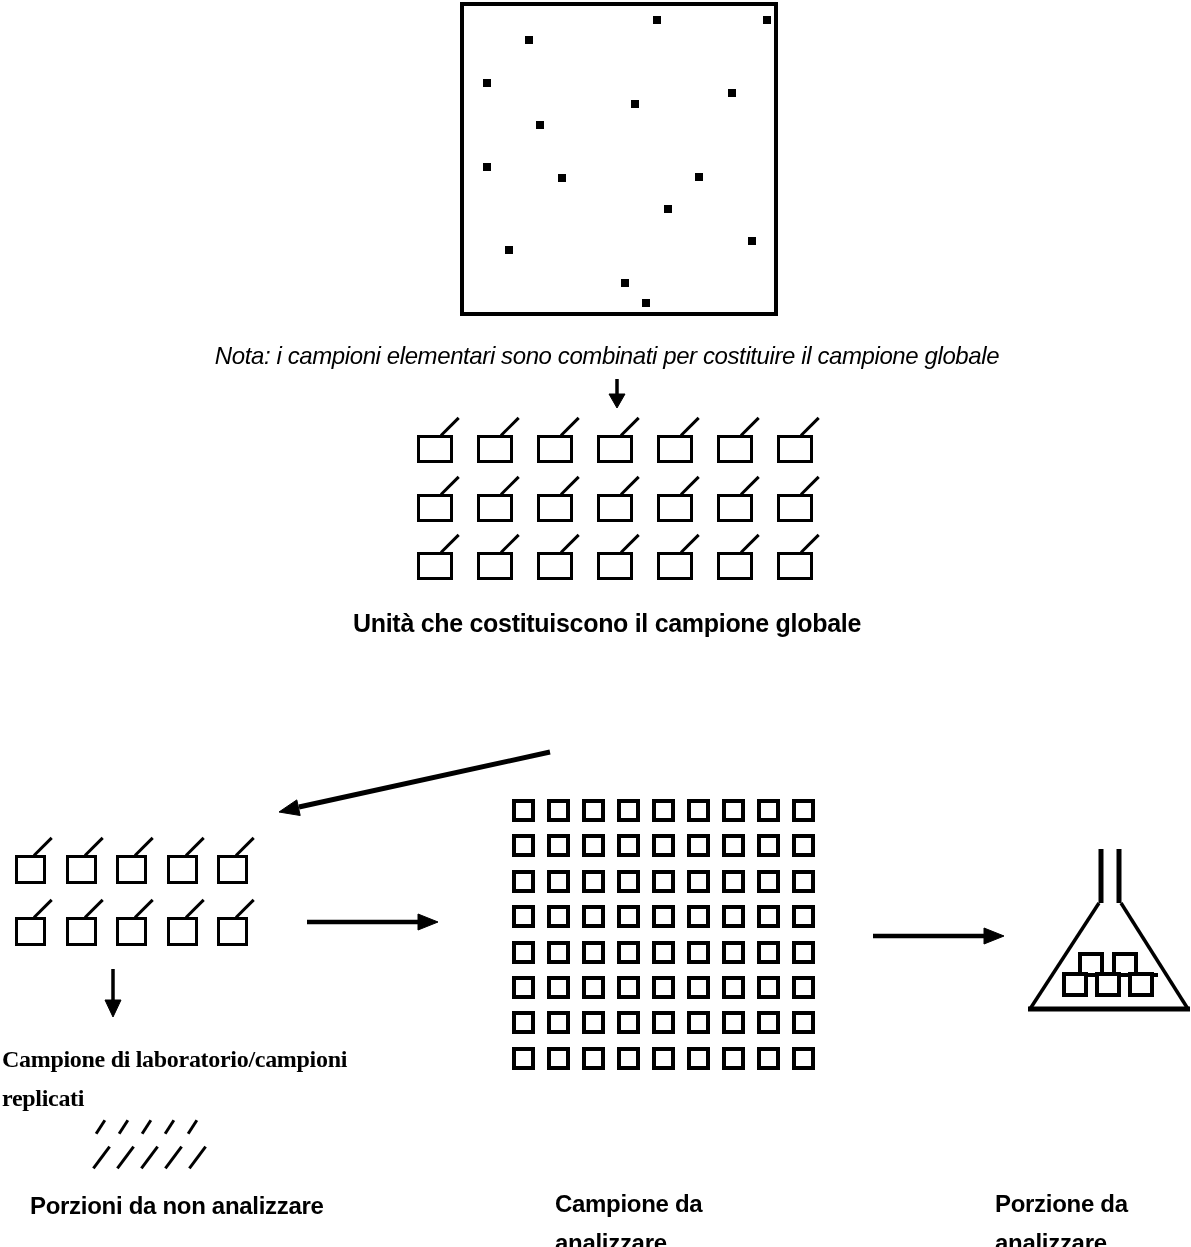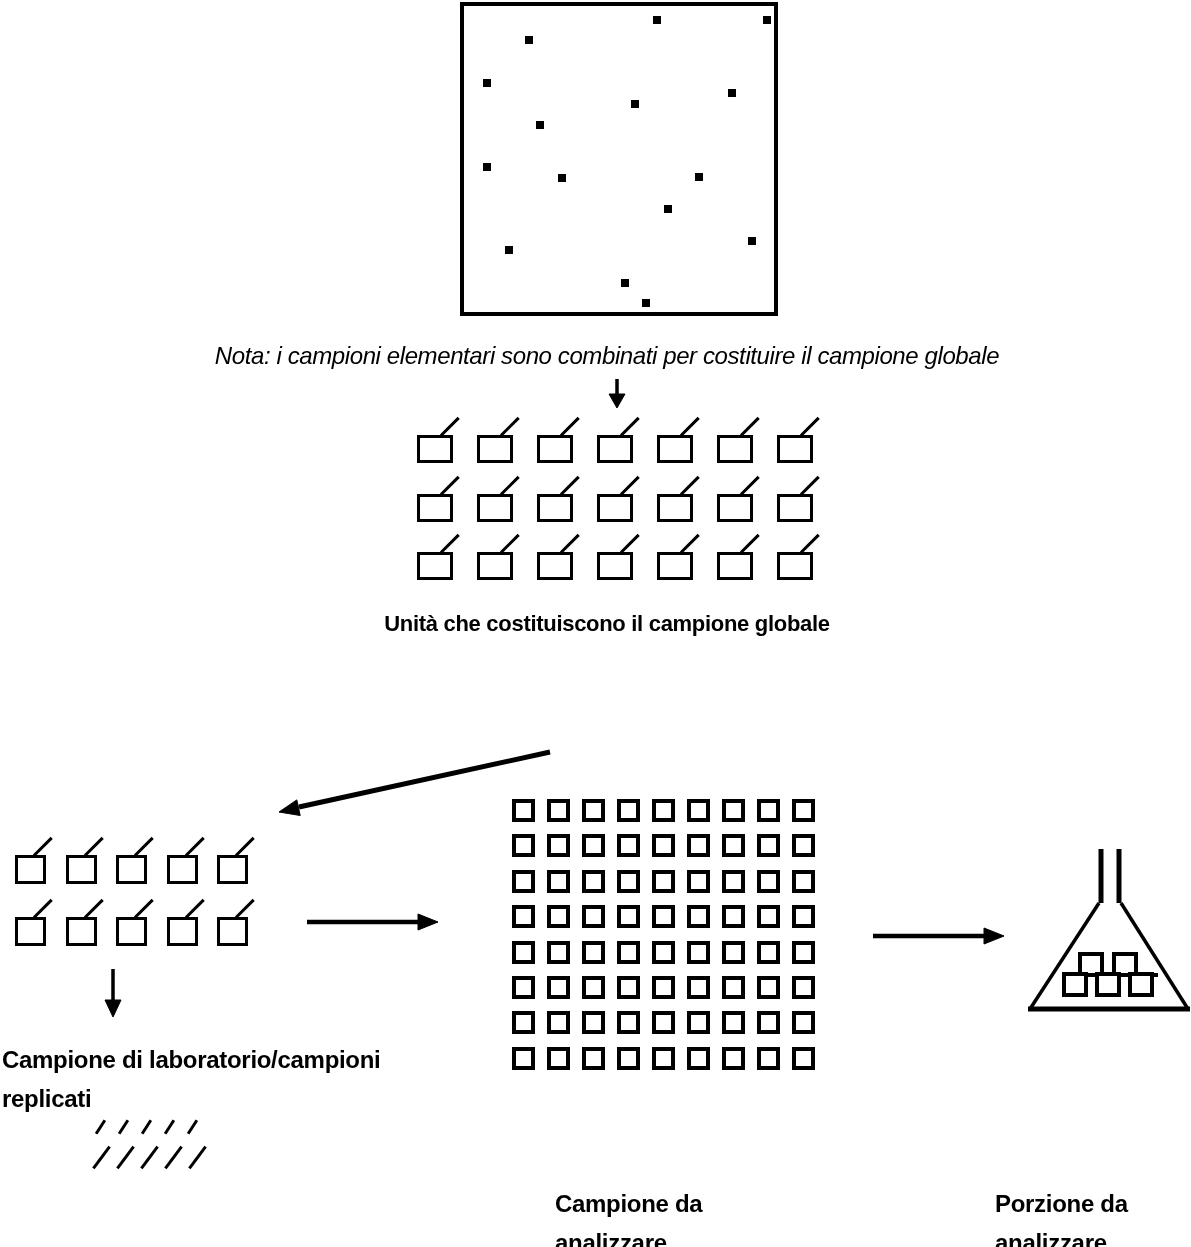--- a/index.html
+++ b/index.html
@@ -10,22 +10,22 @@
   .lot-box { position:absolute; left:460px; top:2px; width:310px; height:306px; border:4px solid #000; }
   .dot { position:absolute; width:8px; height:8px; background:#000; }
 
   
   .note { position:absolute; font-style:italic; font-size:24px; letter-spacing:-0.4px; text-align:center; line-height:35px; color:#000; }
   .note1 { left:77px; top:338px; width:1060px; }
   .note2 { left:72px; top:668px; width:1078px; }
 
   
   .blabel { position:absolute; font-weight:bold; font-size:24px; letter-spacing:-0.3px; color:#000; line-height:39px; }
-  .units-label { left:77px; top:604px; width:1060px; text-align:center; font-size:22px; }
-  .lab-sample-label { left:2px; top:1040px; width:420px; }
+  .units-label { left:77px; top:604px; width:1060px; text-align:center; font-size:25px; }
+  .lab-sample-label { left:2px; top:1040px; width:420px;font-family:Liberation Serif, serif; }
   .portions-label { left:30px; top:1186px; white-space:nowrap; }
   .sample-analyze-label { left:555px; top:1184px; width:178px; }
   .portion-analyze-label { left:995px; top:1184px; width:165px; }
 
   
   .flag-grid { position:absolute; }
   .flag-grid-global { left:417px; top:435px; width:420px; height:150px; }
   .flag-grid-lab { left:15px; top:855px; width:250px; height:100px; }
   .flagsq { position:absolute; border:3px solid #000; background:#fff; }
   .flagsq::after { content:""; position:absolute; left:calc(100% - 9px); top:-4px; width:25px; height:3px; background:#000;
@@ -236,16 +236,17 @@
       <div class="slash" style="left: 92px;"></div>
     </div>
   <div class="slash-row slash-row-2">
       <div class="slash" style="left: 0px;"></div>
       <div class="slash" style="left: 24px;"></div>
       <div class="slash" style="left: 48px;"></div>
       <div class="slash" style="left: 72px;"></div>
       <div class="slash" style="left: 96px;"></div>
     </div>
 
+  <div class="blabel portions-label">Porzioni da non analizzare</div>
   <div class="blabel sample-analyze-label">Campione da analizzare</div>
   <div class="blabel portion-analyze-label">Porzione da analizzare</div>
 
 </div>
 
 </body></html>

